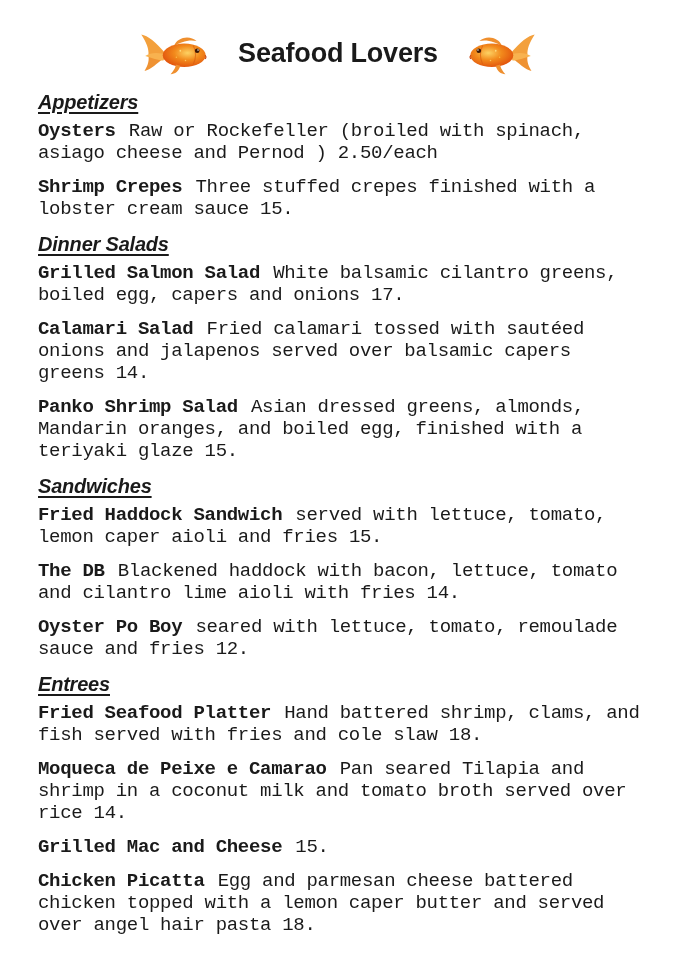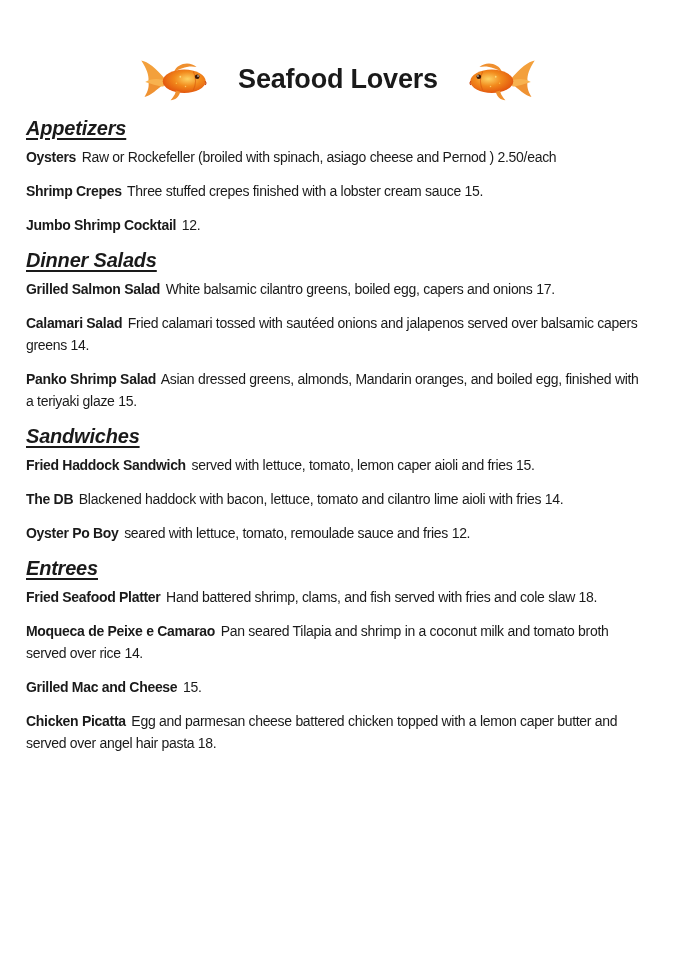--- a/index.html
+++ b/index.html
@@ -9,51 +9,52 @@
     height: 960px;
     background: #ffffff;
     font-family: "Liberation Sans", sans-serif;
     color: #1a1a1a;
     overflow: hidden;
   }
   .header {
     display: flex;
     justify-content: center;
     align-items: flex-start;
-    padding-top: 54px;
+    padding-top: 28px;
     gap: 20px;
   }
   .fish { width: 78px; height: 48px; flex: 0 0 auto; margin-top: 2px; }
   .fish svg { width: 100%; height: 100%; display: block; }
   .fish-right svg { transform: scaleX(-1); }
   .title {
     font-size: 27px;
     font-weight: 700;
     letter-spacing: -0.2px;
     margin: 9px 0 0 0;
     line-height: 33px;
   }
-  .menu { padding: 12px 36px 0 26px; }
+  .menu { padding: 12px 36px 0 38px; }
   .section-heading {
     font-size: 20px;
     line-height: 24px;
     font-weight: 700;
     font-style: italic;
     text-decoration: underline;
     text-decoration-thickness: 2px;
     text-underline-offset: 3px;
     letter-spacing: -0.2px;
     margin: 0 0 6px 0;
   }
   .menu-section + .menu-section { margin-top: 12px; }
   .menu-item {
-    font-size: 14px;
+    font-size: 19px;
     line-height: 22px;
     letter-spacing: -0.3px;
     margin: 0 0 12px 0;
+    font-family: Liberation Mono, monospace;
   }
   .item-name { font-weight: 700; margin-right: 2px; }
 </style>
 </head>
 <body>
 
 <div class="page">
 
   <header class="header">
     <span class="fish fish-left">
@@ -102,21 +103,20 @@
   </header>
 
   <main class="menu" id="menu">
   <section class="menu-section">
     <h2 class="section-heading">Appetizers</h2>
     <div class="section-items">
   <p class="menu-item"><span class="item-name">Oysters</span> <span class="item-desc">Raw or Rockefeller (broiled with spinach, asiago cheese and Pernod )</span> <span class="item-price">2.50/each</span></p>
 
   <p class="menu-item"><span class="item-name">Shrimp Crepes</span> <span class="item-desc">Three stuffed crepes finished with a lobster cream sauce</span> <span class="item-price">15.</span></p>
 
-  <p class="menu-item"><span class="item-name">Jumbo Shrimp Cocktail</span> <span class="item-desc"></span> <span class="item-price">12.</span></p>
 
 </div>
   </section>
 
   <section class="menu-section">
     <h2 class="section-heading">Dinner Salads</h2>
     <div class="section-items">
   <p class="menu-item"><span class="item-name">Grilled Salmon Salad</span> <span class="item-desc">White balsamic cilantro greens, boiled egg, capers and onions</span> <span class="item-price">17.</span></p>
 
   <p class="menu-item"><span class="item-name">Calamari Salad</span> <span class="item-desc">Fried calamari tossed with sautéed onions and jalapenos served over balsamic capers greens</span> <span class="item-price">14.</span></p>

